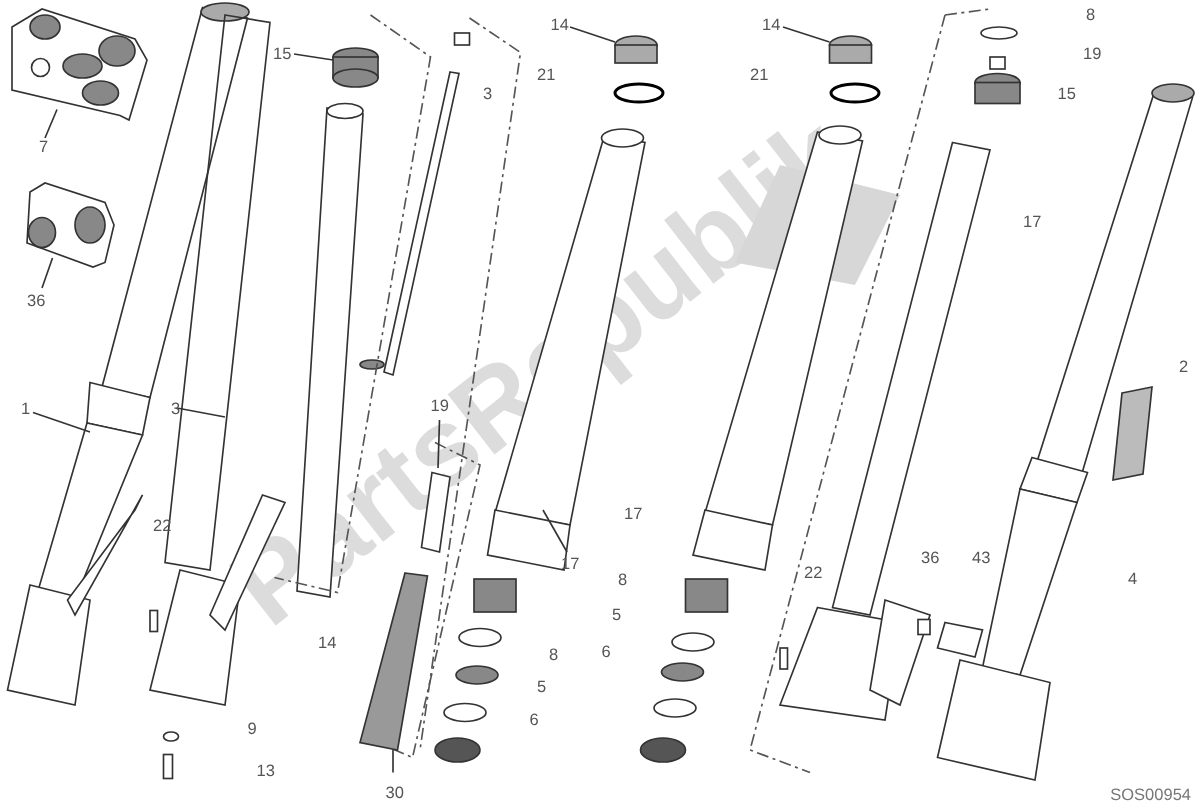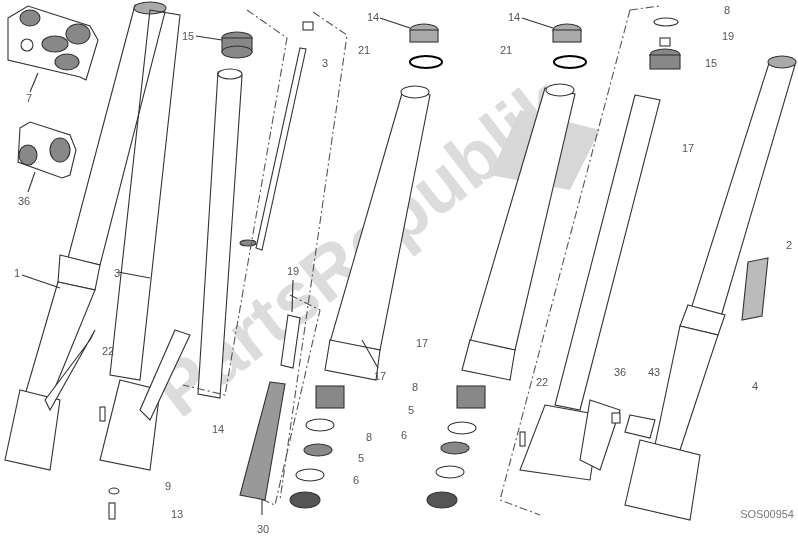--- a/index.html
+++ b/index.html
@@ -1,19 +1,19 @@
 <!DOCTYPE html>
 <html><head>
 <meta charset="utf-8">
 <style>
   html, body { margin:0; padding:0; background:#ffffff; }
   body { width:798px; height:536px; overflow:hidden; position:relative; font-family:"Liberation Sans", sans-serif; }
   #diagram { position:absolute; left:0; top:0; width:798px; height:536px; }
   .callout { position:absolute; font-size:11px; color:#555; line-height:1; white-space:nowrap; }
-  .code { position:absolute; right:4px; bottom:16px; font-size:11px; color:#777; }
+  .code { position:absolute; right:4px; bottom:0; font-size:11px; color:#777; }
   svg text { font-family:"Liberation Sans", sans-serif; }
 </style>
 </head>
 <body>
 
 <div id="diagram">
   <svg width="798" height="536" viewBox="0 0 798 536">
 
     <g fill="#d9d9d9" opacity="0.9">
       <text x="180" y="420" font-size="74" font-weight="bold" transform="rotate(-38 180 420)">PartsRepublik</text>

